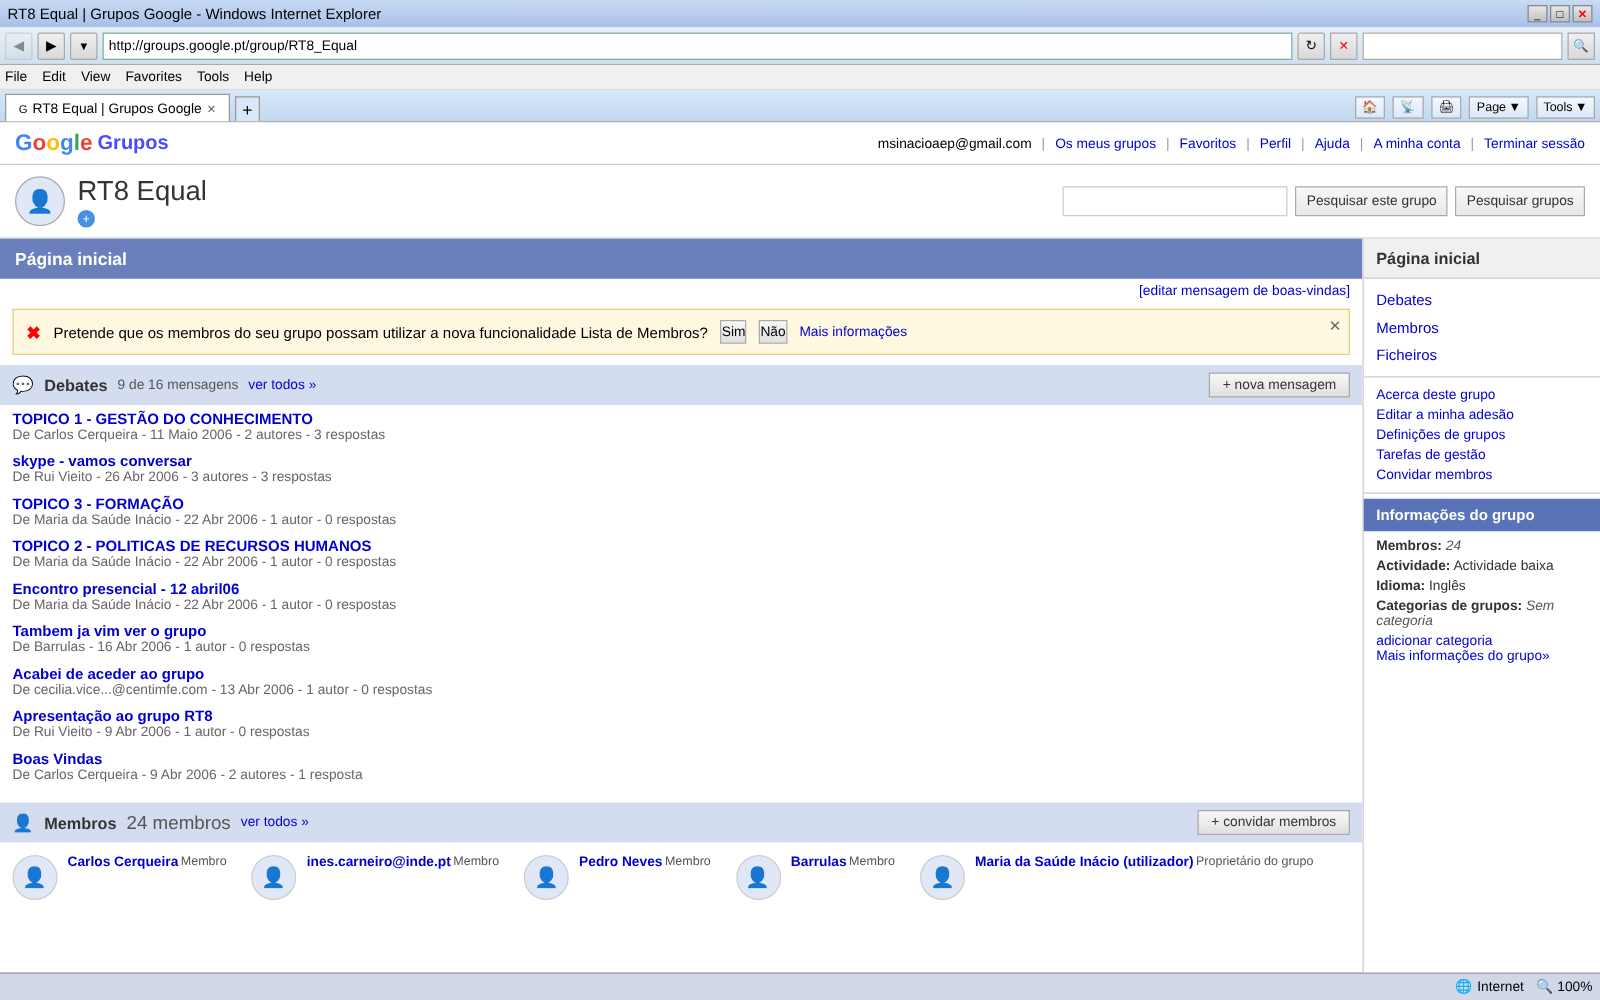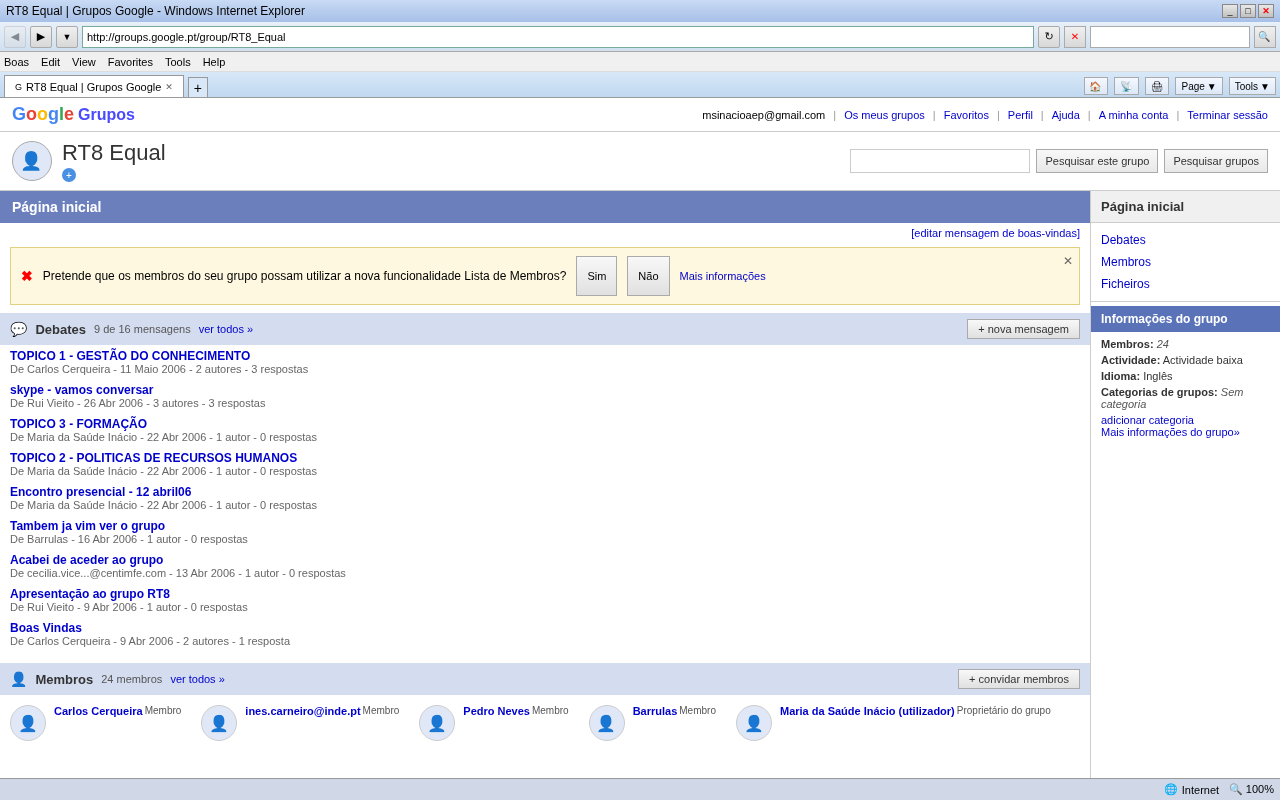--- a/index.html
+++ b/index.html
@@ -360,21 +360,21 @@
       display: flex;
       align-items: center;
       gap: 8px;
     }
     .members-title {
       font-size: 13px;
       font-weight: bold;
       color: #333;
     }
     .members-count {
-      font-size: 11px;
+      font-size: 15px;
       color: #555;
     }
     .invite-btn {
       background: linear-gradient(to bottom, #f8f8f8, #e0e0e0);
       border: 1px solid #aaa;
       padding: 3px 10px;
       font-size: 11px;
       cursor: pointer;
       color: #333;
     }
@@ -476,22 +476,22 @@
     .status-internet { display: flex; align-items: center; gap: 4px; }
 
     .edit-link { color: #0000cc; text-decoration: none; font-size: 11px; }
     .welcome-edit {
       text-align: right;
       padding: 4px 10px 0 0;
       font-size: 11px;
     }
 
     .sim-btn, .nao-btn {
-      height: 40px;
-      padding: 1px 10px;
+      height: 19px;
+      padding: 1px 0;
       font-size: 11px;
       cursor: pointer;
       border: 1px solid #aaa;
     }
     .sim-btn { background: linear-gradient(to bottom, #f8f8f8, #e0e0e0); }
     .nao-btn { background: linear-gradient(to bottom, #f8f8f8, #e0e0e0); }
     .mais-info { color: #0000cc; text-decoration: none; font-size: 11px; cursor: pointer; }
   </style>
 </head>
 <body>
@@ -512,21 +512,21 @@
   <div class="nav-btn">▶</div>
   <div class="nav-btn" style="font-size:9px;">▼</div>
   <input type="text" class="address-bar" value="http://groups.google.pt/group/RT8_Equal" style="">
   <div class="nav-btn">↻</div>
   <div class="stop-btn">✕</div>
   <input type="text" class="search-box-ie" placeholder="" style="">
   <div class="search-go-btn">🔍</div>
 </div>
 
 <div class="menu-bar">
-  <span class="menu-item">Boas</span>
+  <span class="menu-item">File</span>
   <span class="menu-item">Edit</span>
   <span class="menu-item">View</span>
   <span class="menu-item">Favorites</span>
   <span class="menu-item">Tools</span>
   <span class="menu-item">Help</span>
 </div>
 
 <div class="tab-bar">
   <div class="tab active">
     <span class="tab-favicon">G</span>
@@ -705,20 +705,27 @@
 
     <div class="right-sidebar">
       <div class="sidebar-title">Página inicial</div>
 
       <div class="sidebar-nav">
         <a class="sidebar-nav-item">Debates</a>
         <a class="sidebar-nav-item">Membros</a>
         <a class="sidebar-nav-item">Ficheiros</a>
       </div>
 
+      <div class="sidebar-section">
+        <a>Acerca deste grupo</a>
+        <a>Editar a minha adesão</a>
+        <a>Definições de grupos</a>
+        <a>Tarefas de gestão</a>
+        <a>Convidar membros</a>
+      </div>
 
       <div class="sidebar-group-info">Informações do grupo</div>
 
       <div class="group-info-content">
         <div class="group-info-row">
           <span class="group-info-label">Membros:</span>
           <span class="group-info-value">24</span>
         </div>
         <div class="group-info-row">
           <span class="group-info-label">Actividade:</span>

